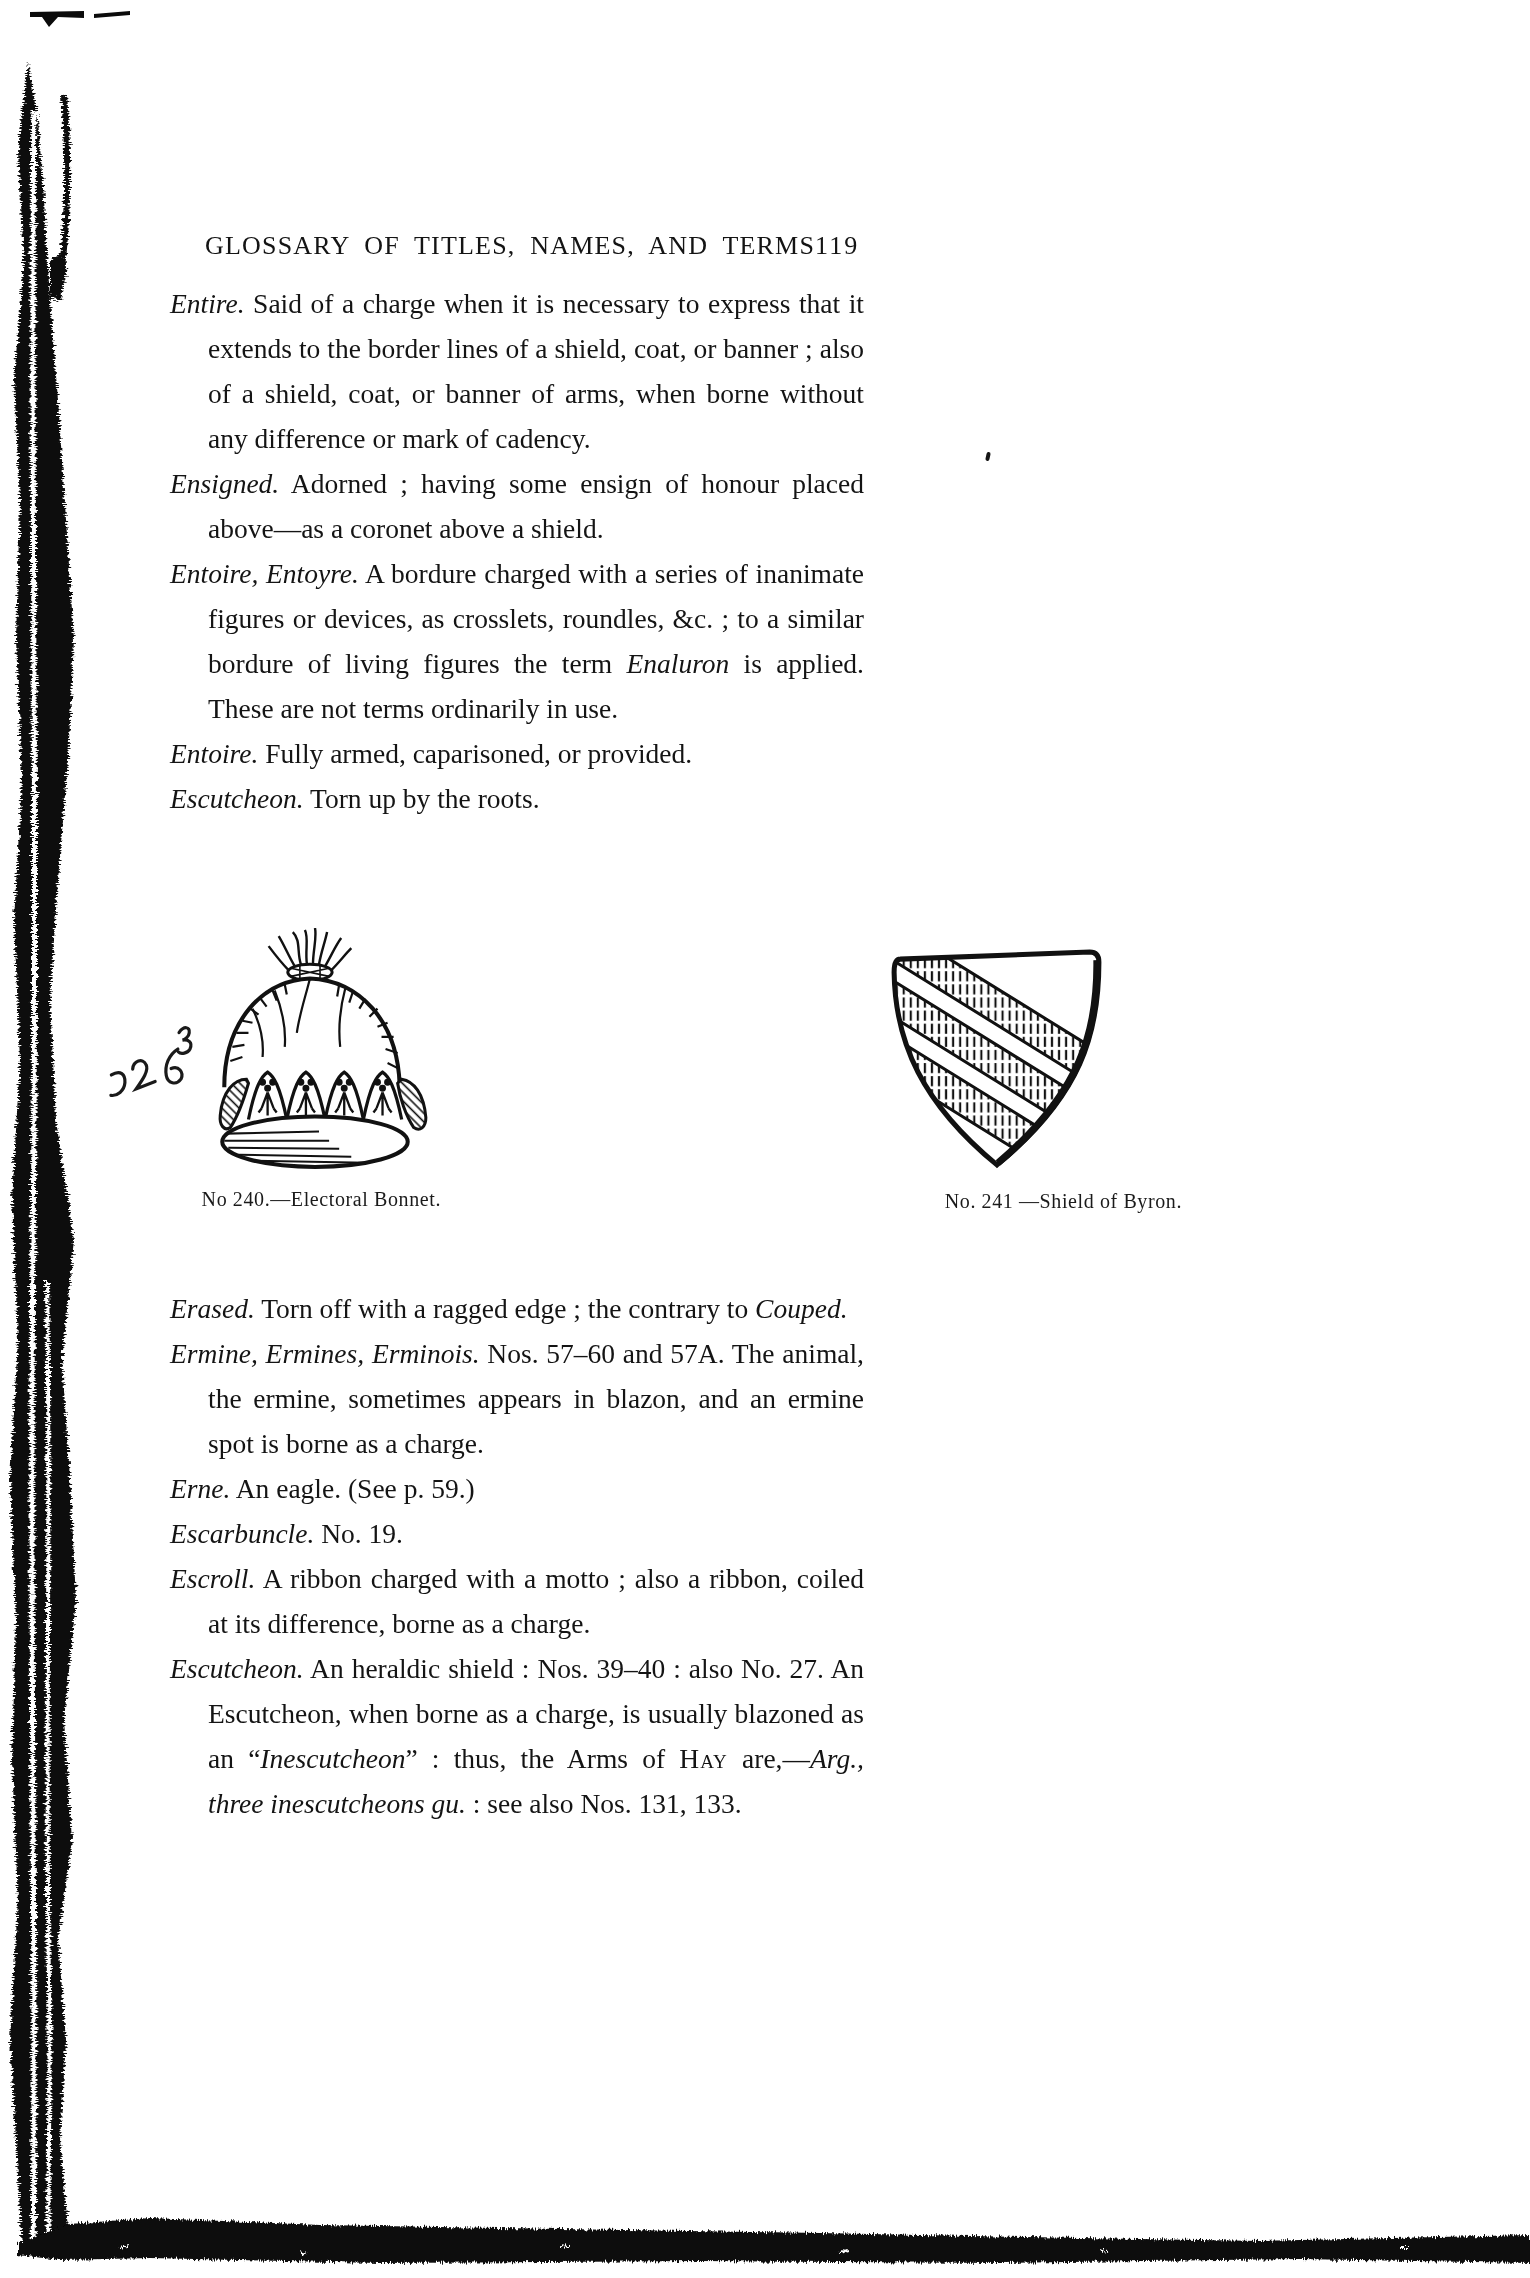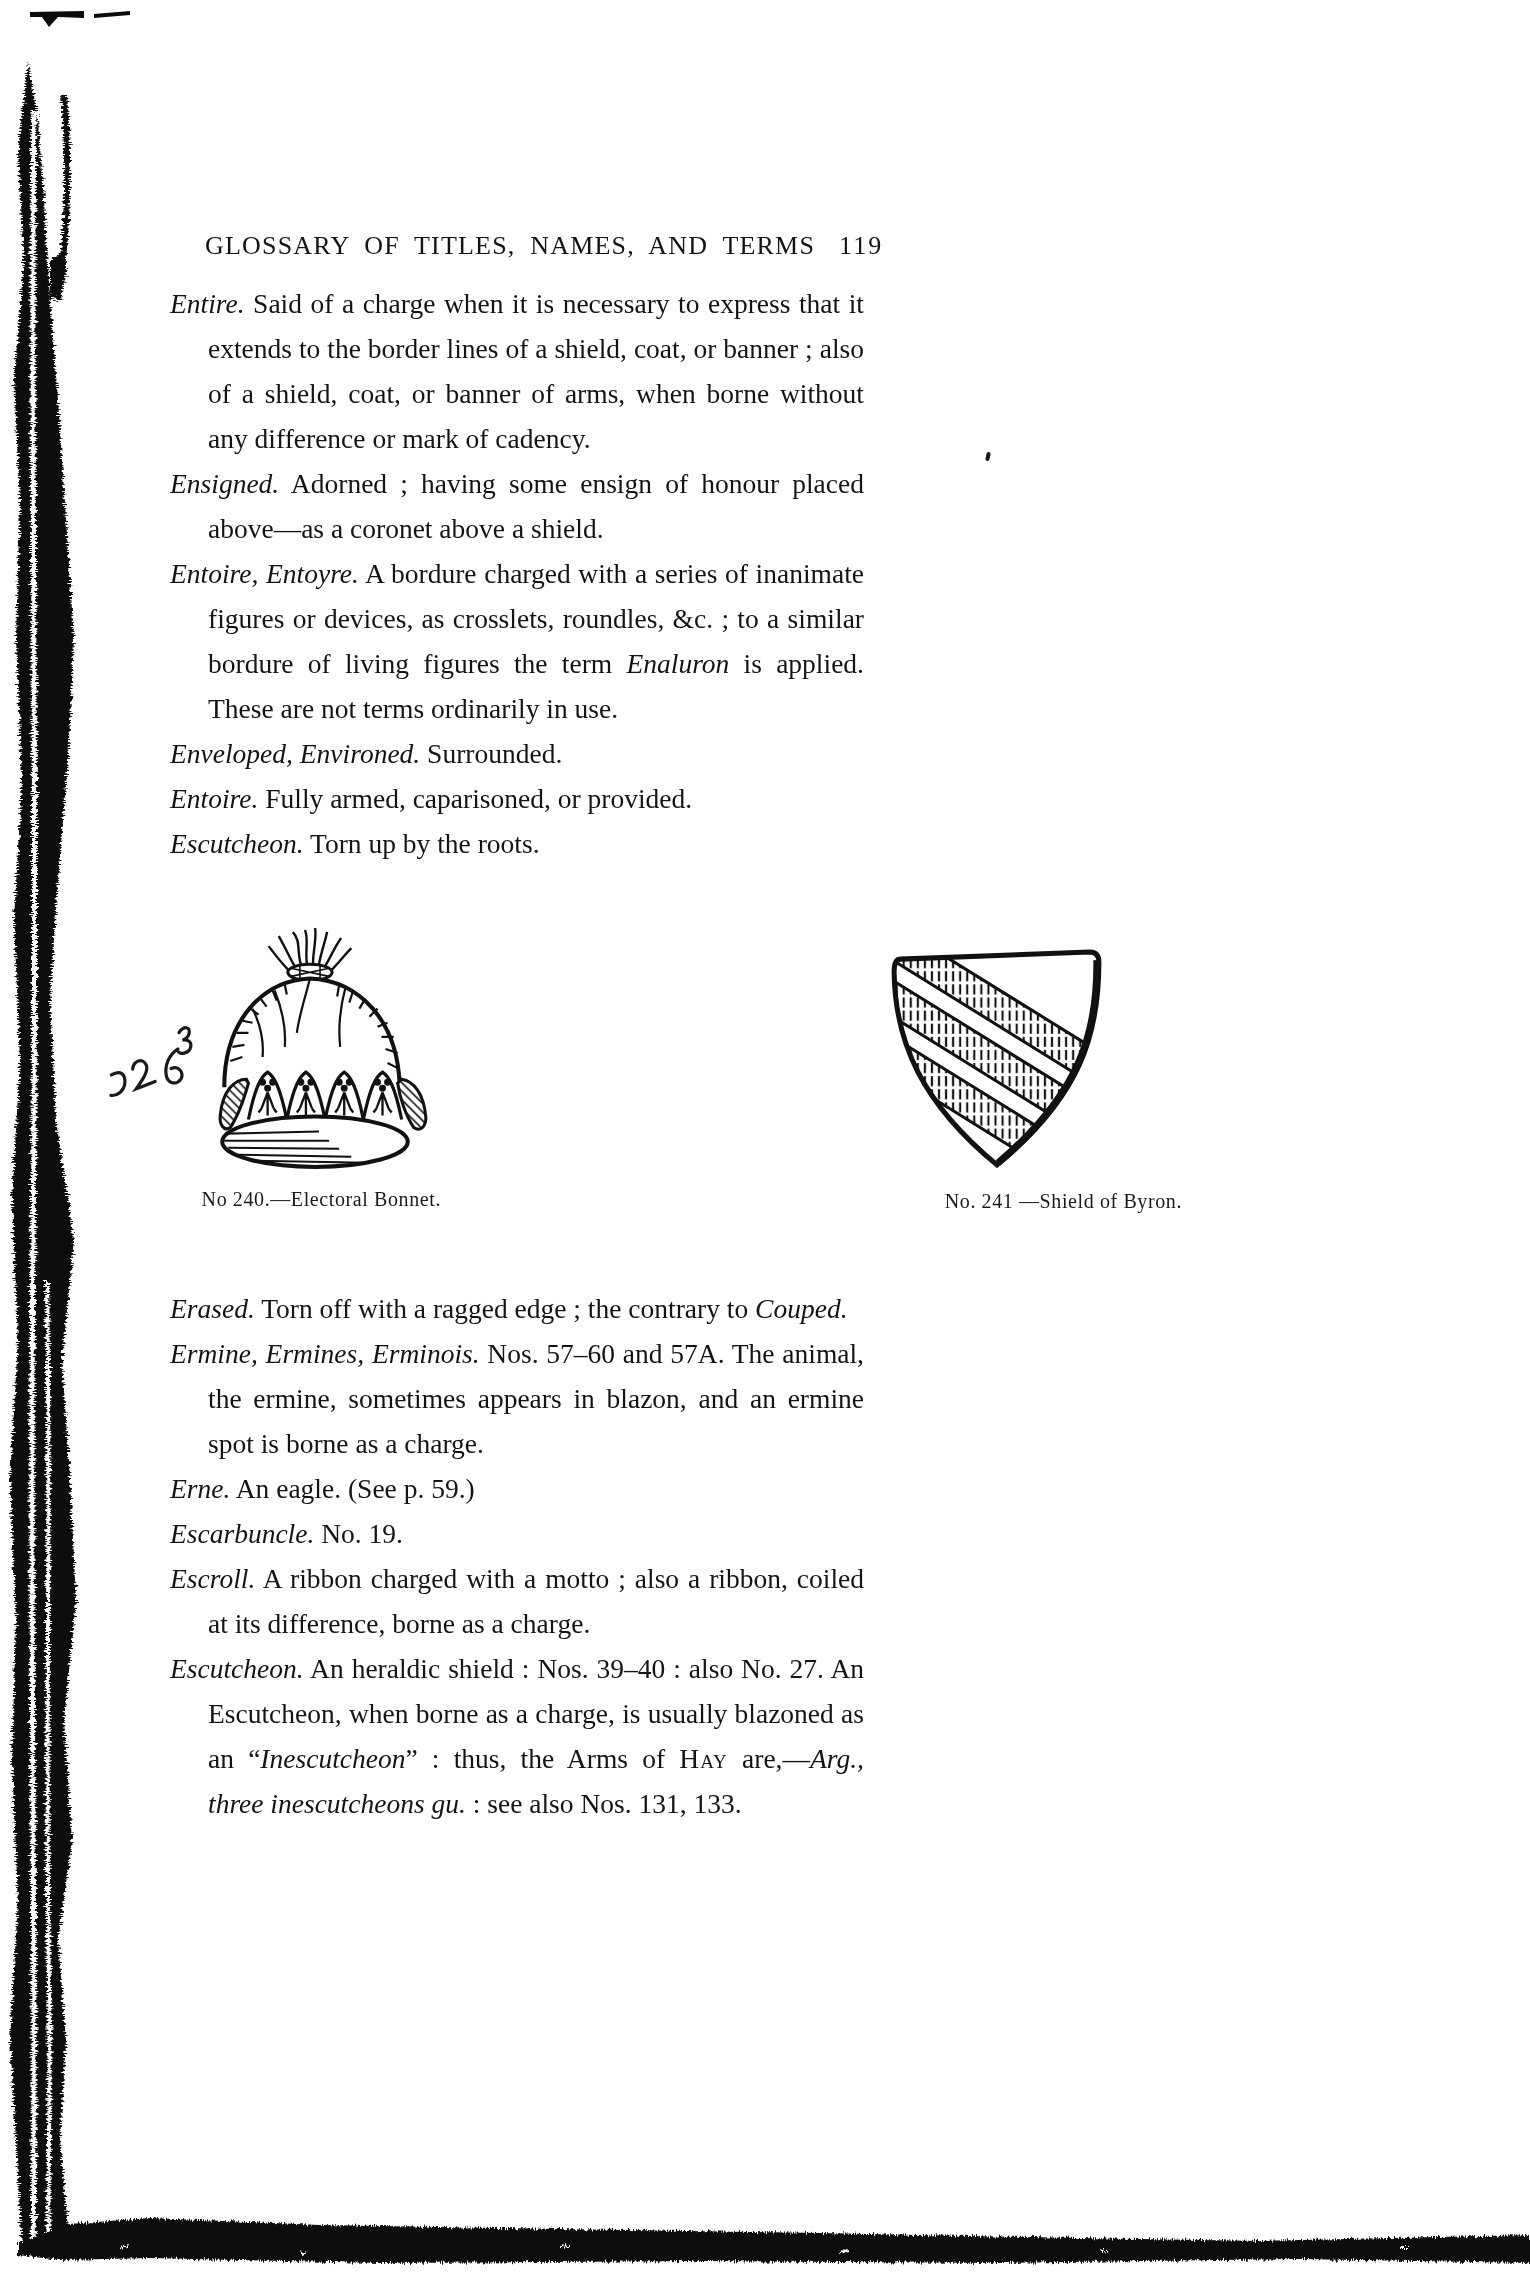--- a/index.html
+++ b/index.html
@@ -12,21 +12,21 @@
     color:#141414;
   }
   
   .runhead{
     position:absolute;left:205px;top:231px;width:642px;
     display:flex;justify-content:space-between;align-items:center;
   }
   .runhead .title{
     font-size:26px;letter-spacing:1.2px;word-spacing:7px;white-space:nowrap;
   }
-  .runhead .pageno{font-size:26px;letter-spacing:2px;margin-left:24px;}
+  .runhead .pageno{font-size:26px;letter-spacing:2px;}
   
   .textblock{
     position:absolute;left:170px;width:694px;
     font-size:27.5px;line-height:45px;text-align:justify;
   }
   #glossary-top{top:281px;}
   #glossary-bottom{top:1286px;}
   p.entry{margin:0;padding-left:38px;text-indent:-38px;}
   .term{font-style:italic;}
   .it{font-style:italic;}
@@ -94,21 +94,20 @@
 
   <div class="runhead">
     <span class="title">GLOSSARY OF TITLES, NAMES, AND TERMS</span>
     <span class="pageno">119</span>
   </div>
 
   <div class="textblock" id="glossary-top">
       <p class="entry"><span class="term">Entire.</span><span> Said of a charge when it is necessary to express that it extends to the border lines of a shield, coat, or banner ; also of a shield, coat, or banner of arms, when borne without any difference or mark of cadency.</span></p>
       <p class="entry"><span class="term">Ensigned.</span><span> Adorned ; having some ensign of honour placed above—as a coronet above a shield.</span></p>
       <p class="entry"><span class="term">Entoire, Entoyre.</span><span> A bordure charged with a series of inanimate figures or devices, as crosslets, roundles, &amp;c. ; to a similar bordure of living figures the term </span><span class="it">Enaluron</span><span> is applied.  These are not terms ordinarily in use.</span></p>
-      <p class="entry"><span class="term">Enveloped, Environed.</span><span> Surrounded.</span></p>
       <p class="entry"><span class="term">Entoire.</span><span> Fully armed, caparisoned, or provided.</span></p>
       <p class="entry"><span class="term">Escutcheon.</span><span> Torn up by the roots.</span></p>
     </div>
 
   <svg class="artifact" style="left:95px;top:1010px;" width="110" height="95" viewBox="0 0 110 95">
     <g transform="rotate(-10 55 48)" fill="none" stroke="#1a1a1a" stroke-width="3.2" stroke-linecap="round">
       <path d="M14 58 C24 54 28 60 26 68 C24 76 16 80 10 78"></path>
       <path d="M36 56 C38 48 48 46 50 54 C52 60 44 68 36 76 L56 72"></path>
       <path d="M84 44 C74 48 68 58 68 68 C68 76 76 80 82 74 C86 68 82 60 74 62"></path>
       <path d="M88 28 C94 22 100 24 98 30 C97 34 92 36 90 36 C96 36 100 40 96 46 C93 50 86 50 84 47"></path>

